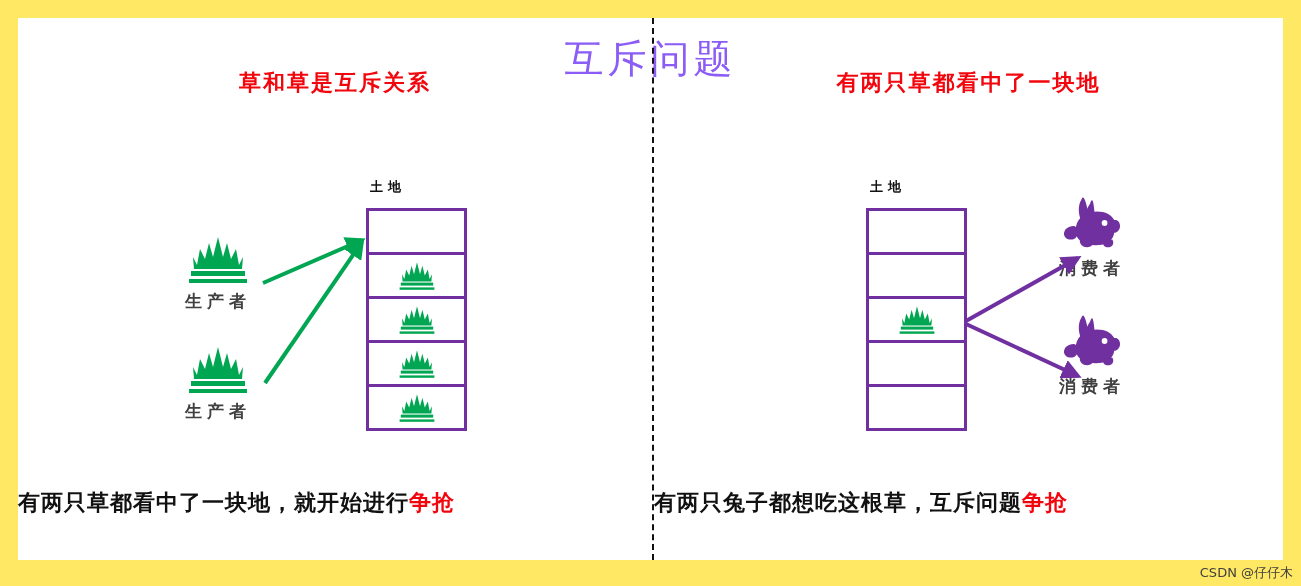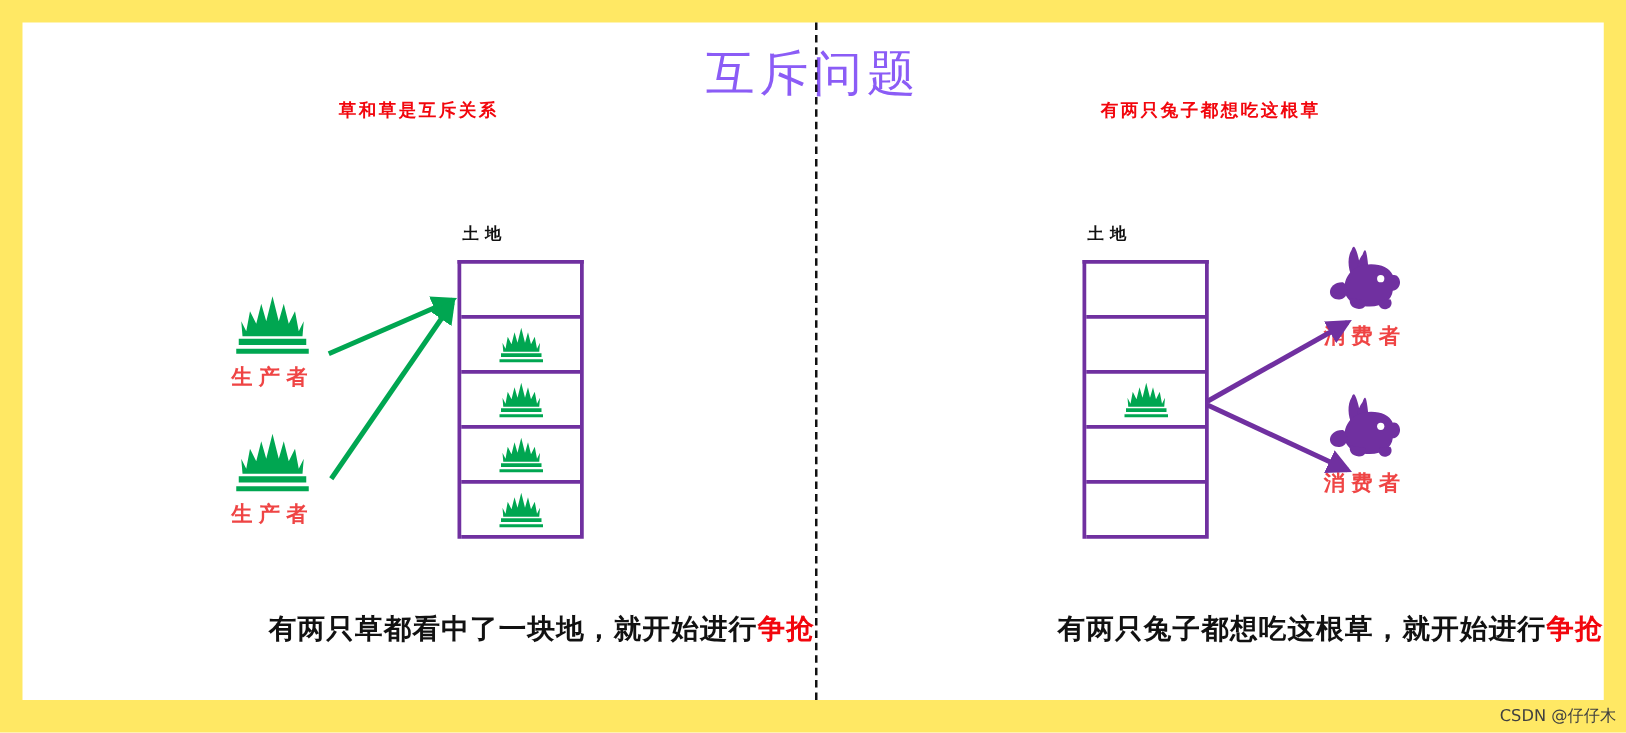--- a/index.html
+++ b/index.html
@@ -61,36 +61,36 @@
   .panel {
     position: absolute;
     top: 0;
     height: 542px;
   }
   #panel-left  { left: 0px;   width: 634px; }
   #panel-right { left: 636px; width: 629px; }
 
   .panel-subtitle {
     position: absolute;
-    top: 62px;
+    top: 50px;
     width: 100%;
     text-align: center;
-    font-size: 14px;
+    font-size: 22px;
     color: #F2060D;
     font-weight: bold;
     letter-spacing: 2px;
     font-family: "DejaVu Serif", "Liberation Serif", serif;
     white-space: nowrap;
   }
 
   .panel-caption {
     position: absolute;
     top: 470px;
     width: 100%;
-    text-align: right;
+    text-align: left;
     font-size: 22px;
     color: #111111;
     font-weight: bold;
     letter-spacing: 1px;
     font-family: "DejaVu Serif", "Liberation Serif", serif;
     white-space: nowrap;
   }
   .panel-caption .accent { color: #F2060D; }
 
   
@@ -135,21 +135,21 @@
   .actor-icon {
     display: flex;
     align-items: flex-end;
     justify-content: center;
     height: 52px;
   }
   .actor-label {
     margin-top: 5px;
     font-size: 17px;
     font-weight: bold;
-    color: #ef4444;
+    color: #404040;
     letter-spacing: 5px;
     font-family: "DejaVu Sans", "Liberation Sans", sans-serif;
     white-space: nowrap;
   }
 
   
   .rabbit { width: 62px; height: 58px; display: block; }
 
   
   .arrow-layer {
@@ -250,21 +250,21 @@
         <line x1="247" y1="365" x2="344" y2="224" stroke="#00A651" stroke-width="4" marker-end="url(#arrowGreen)"></line>
       </svg>
 
       <div class="panel-caption">
         <span>有两只草都看中了一块地，就开始进行</span><span class="accent">争抢</span>
       </div>
     </div>
 
     <div class="panel" id="panel-right">
 
-      <div class="panel-subtitle">有两只兔子都想吃这根草</div>
+      <div class="panel-subtitle">有两只草都看中了一块地</div>
 
       <div class="land-label" style="left:216px; top:160px;">土地</div>
 
       <div class="land-table" style="left:212px; top:190px;">
         <div class="land-cell"></div>
         <div class="land-cell"></div>
         <div class="land-cell">
           <svg class="grass grass-sm" viewBox="0 0 66 50">
             <path fill="#00A651" d="M33 2 L38 22 L42 8 L46 24 L51 14 L54 30 L58 22 L57 34 L9 34 L8 22 L12 30 L15 14 L20 24 L24 8 L28 22 Z"></path>
             <rect x="6" y="36" width="54" height="5" fill="#00A651"></rect>
@@ -313,20 +313,20 @@
         <defs>
           <marker id="arrowPurple" viewBox="0 0 10 10" refX="8" refY="5" markerWidth="5" markerHeight="5" orient="auto-start-reverse">
             <path d="M 0 0 L 10 5 L 0 10 z" fill="#7030A0"></path>
           </marker>
         </defs>
         <line x1="312" y1="303" x2="424" y2="240" stroke="#7030A0" stroke-width="4" marker-end="url(#arrowPurple)"></line>
         <line x1="312" y1="306" x2="424" y2="358" stroke="#7030A0" stroke-width="4" marker-end="url(#arrowPurple)"></line>
       </svg>
 
       <div class="panel-caption">
-        <span>有两只兔子都想吃这根草，就开始进行</span><span class="accent">争抢</span>
+        <span>有两只兔子都想吃这根草，互斥问题</span><span class="accent">争抢</span>
       </div>
     </div>
 
   </div>
 
   <div id="watermark">CSDN @仔仔木</div>
 </div>
 
 </body></html>

